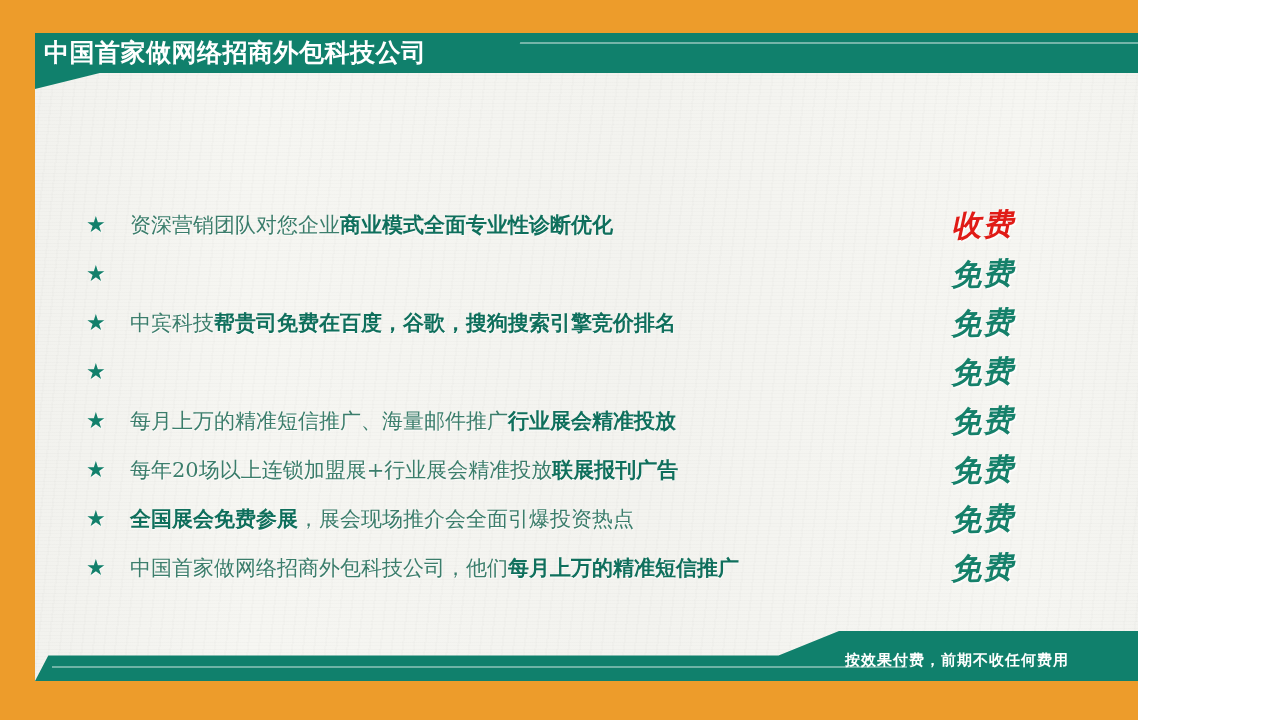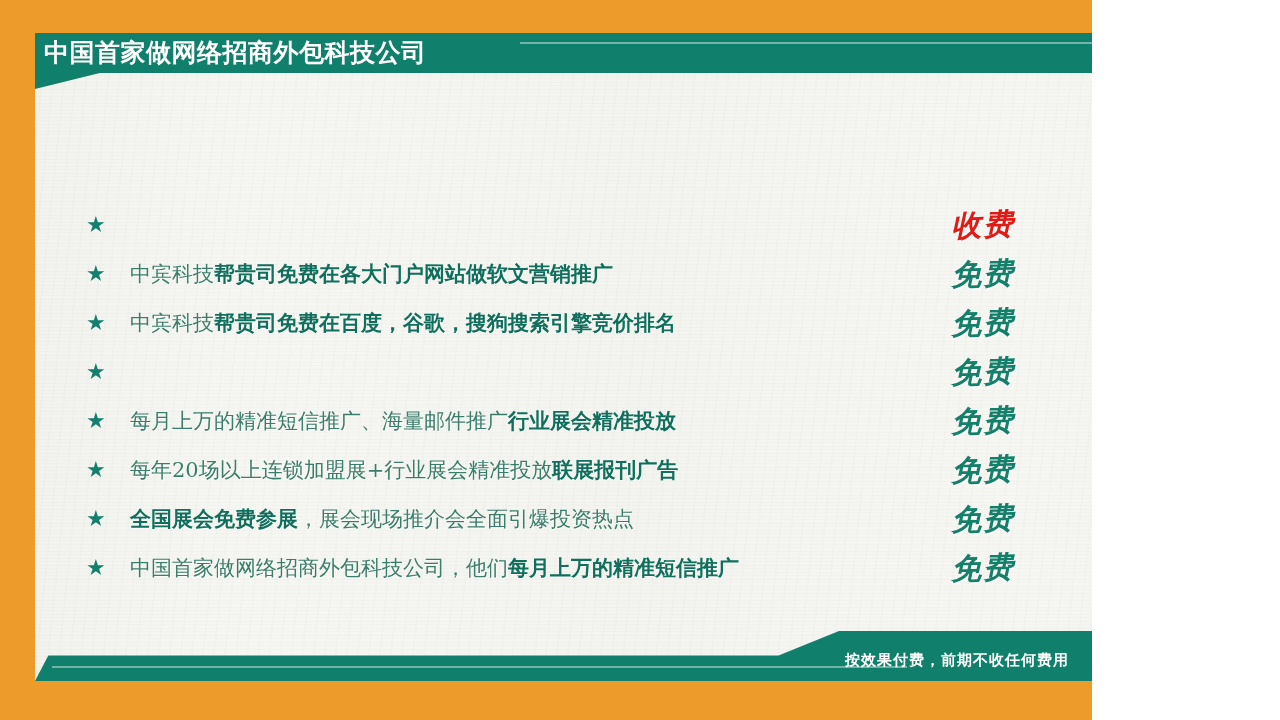--- a/index.html
+++ b/index.html
@@ -8,20 +8,21 @@
     padding: 0;
     background: #ffffff;
   }
   #slide {
     position: relative;
     width: 1092px;
     height: 720px;
     overflow: hidden;
     background: #ed9c2b;
     font-family: "Liberation Serif", "DejaVu Serif", serif;
+    padding-left: 46px;
   }
 
   
   .canvas {
     position: absolute;
     left: 35px;
     top: 33px;
     width: 1209px;
     height: 648px;
     background:
@@ -209,25 +210,25 @@
   <div class="header-band">
     <div class="hairline"></div>
   </div>
   <div class="header-wedge"></div>
   <div class="header-title">中国首家做网络招商外包科技公司</div>
 
 
   <div class="rows" id="rows-container">
       <div class="row">
         <div class="star">★</div>
+        <div class="row-text"><span>资深营销团队对您企业</span><span class="em">商业模式全面专业性诊断优化</span><span></span></div>
         <div class="badge paid">收费</div>
       </div>
       <div class="row">
         <div class="star">★</div>
-        <div class="row-text"><span>中宾科技</span><span class="em">帮贵司免费在各大门户网站做软文营销推广</span><span></span></div>
         <div class="badge">免费</div>
       </div>
       <div class="row">
         <div class="star">★</div>
         <div class="row-text"><span>中宾科技</span><span class="em">帮贵司免费在百度，谷歌，搜狗搜索引擎竞价排名</span><span></span></div>
         <div class="badge">免费</div>
       </div>
       <div class="row">
         <div class="star">★</div>
         <div class="badge">免费</div>

